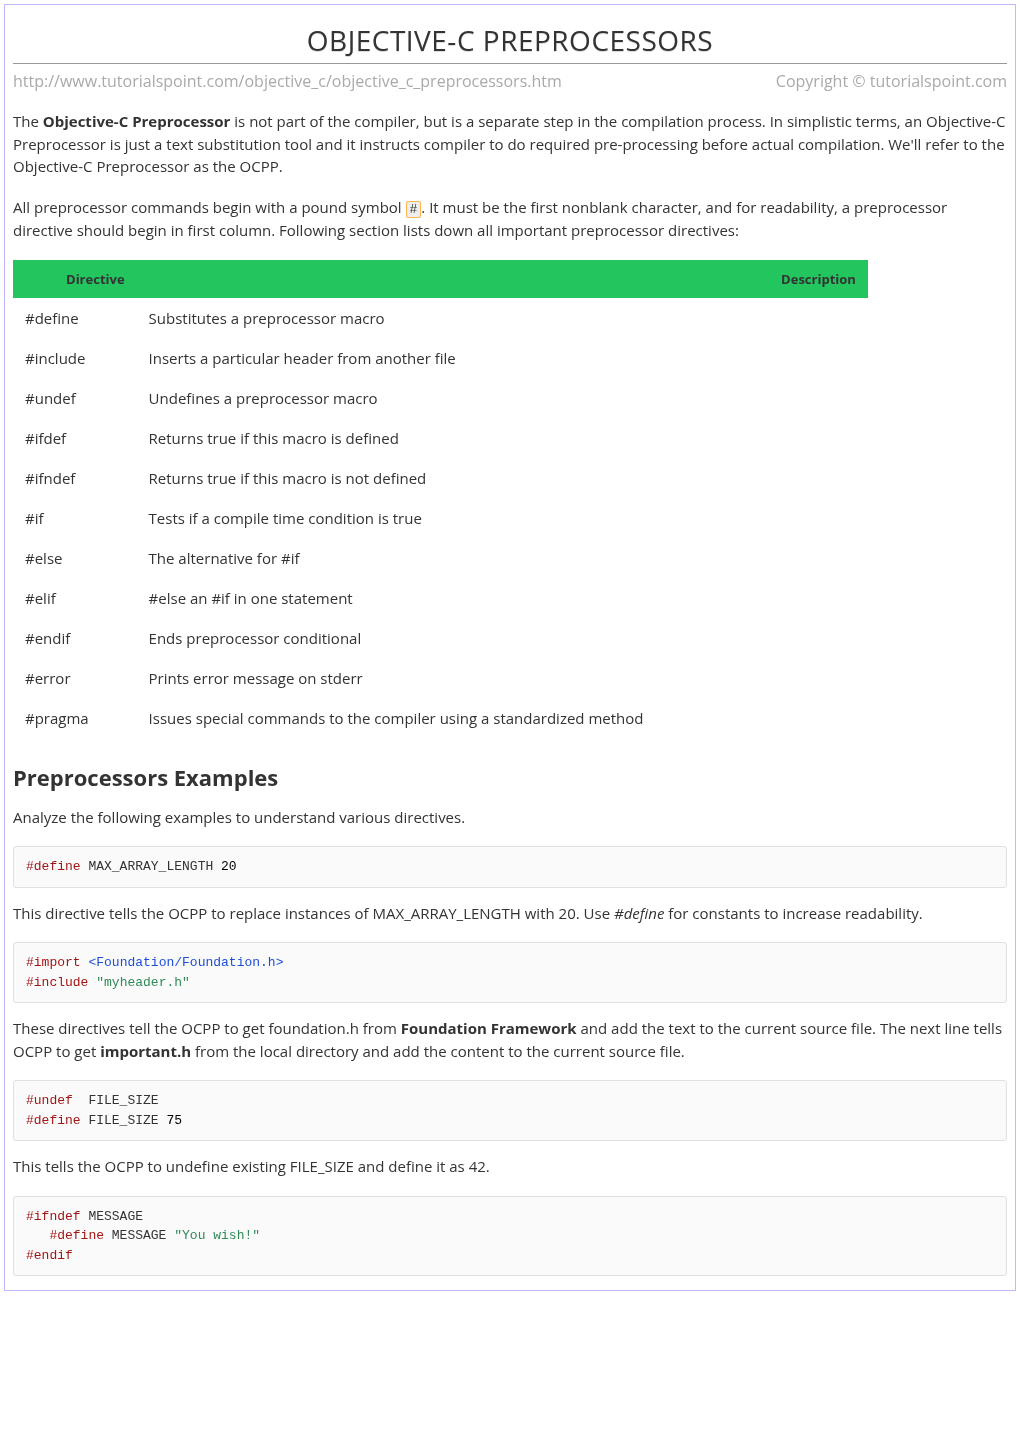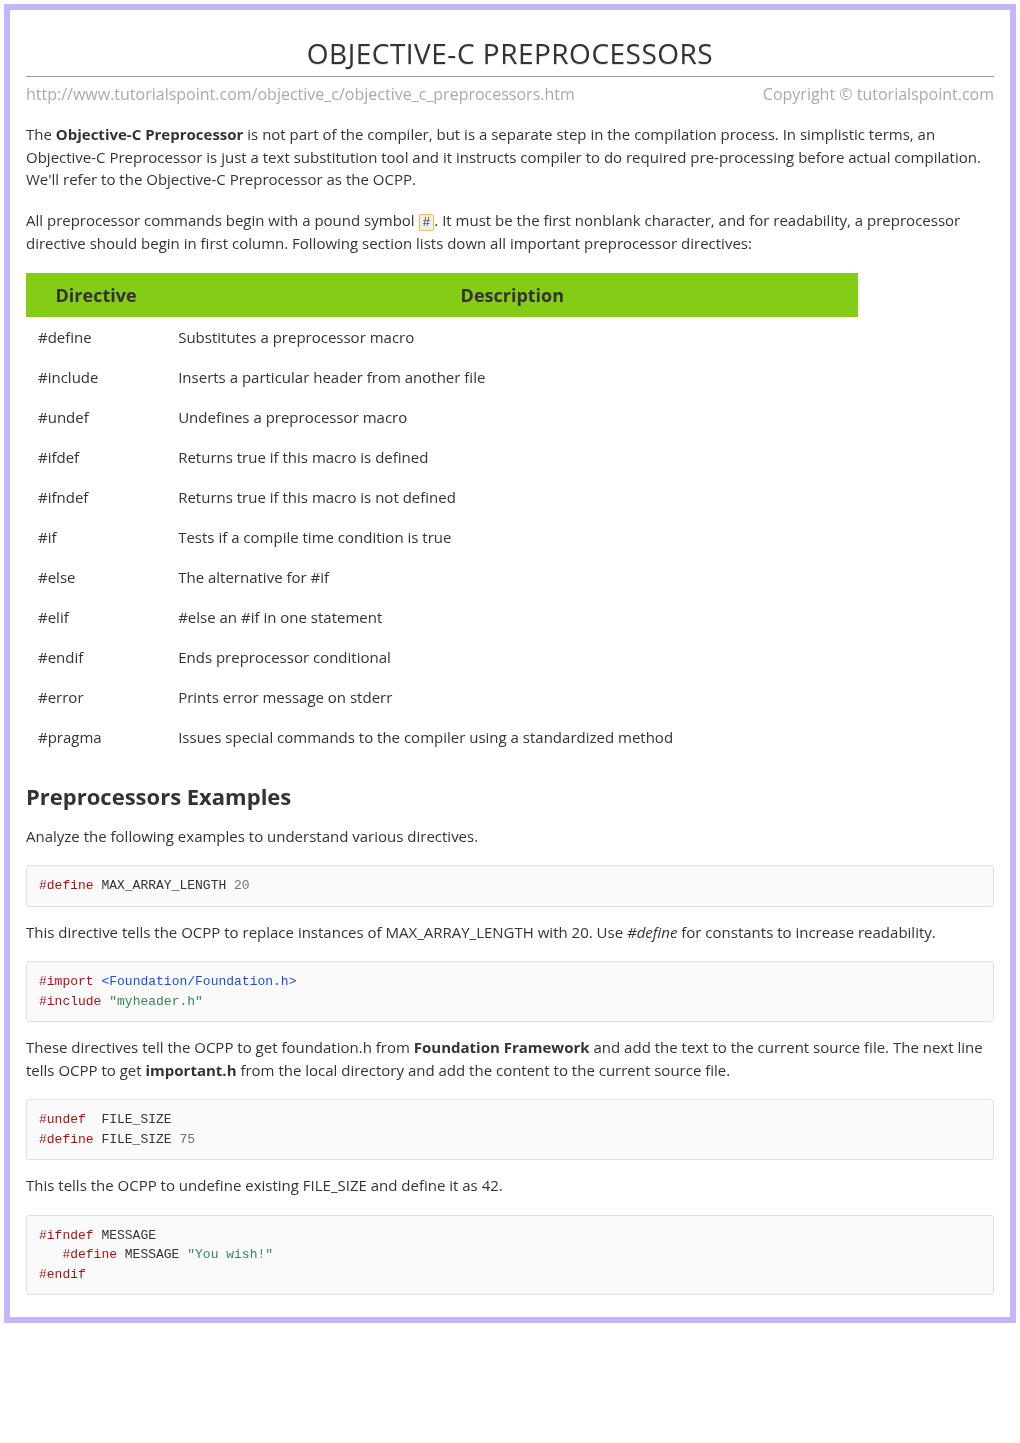--- a/index.html
+++ b/index.html
@@ -5,23 +5,23 @@
   * { box-sizing: border-box; margin: 0; padding: 0; }
   body {
     font-family: "Open Sans", Arial, sans-serif;
     font-size: 15px;
     color: #333;
     background: #fff;
     width: 1020px;
     padding: 0;
   }
   .page {
-    border: 6px solid #c4b5fd;
+    border: 1px solid #c4b5fd;
     margin: 4px;
-    padding: 8px;
+    padding: 0;
     background: #fff;
   }
   h1.title {
     font-family: "Open Sans", Arial, sans-serif;
     font-size: 28px;
     font-weight: 400;
     text-align: center;
     color: #333;
     padding: 16px 0 4px 0;
     letter-spacing: 0.5px;
@@ -57,25 +57,25 @@
     font-size: 13px;
     border-radius: 2px;
     color: #333;
   }
   table.directives {
     border-collapse: collapse;
     width: 86%;
     margin: 8px 0 24px 0;
   }
   table.directives th {
-    background: #84cc16;
-    text-align: center;
+    background: #22c55e;
+    text-align: right;
     padding: 10px 12px;
     font-weight: 700;
-    font-size: 18px;
+    font-size: 13px;
     color: #333;
   }
   table.directives td {
     padding: 10px 12px;
     font-size: 15px;
     color: #333;
     vertical-align: top;
   }
   h2.section {
     font-size: 22px;
@@ -89,21 +89,21 @@
     border-radius: 3px;
     padding: 10px 12px;
     font-family: Menlo, Monaco, "Courier New", monospace;
     font-size: 13px;
     line-height: 1.5;
     margin: 0 0 14px 0;
     white-space: pre;
     color: #333;
   }
   .tok-dir { color: #a31515; }
-  .tok-num { color: #737373; }
+  .tok-num { color: #000000; }
   .tok-str { color: #2e8b57; }
   .tok-inc { color: #1d4ed8; }
   em.italic { font-style: italic; }
 </style>
 </head>
 <body>
 
 <div class="page">
 
   <h1 class="title">OBJECTIVE-C PREPROCESSORS</h1>

